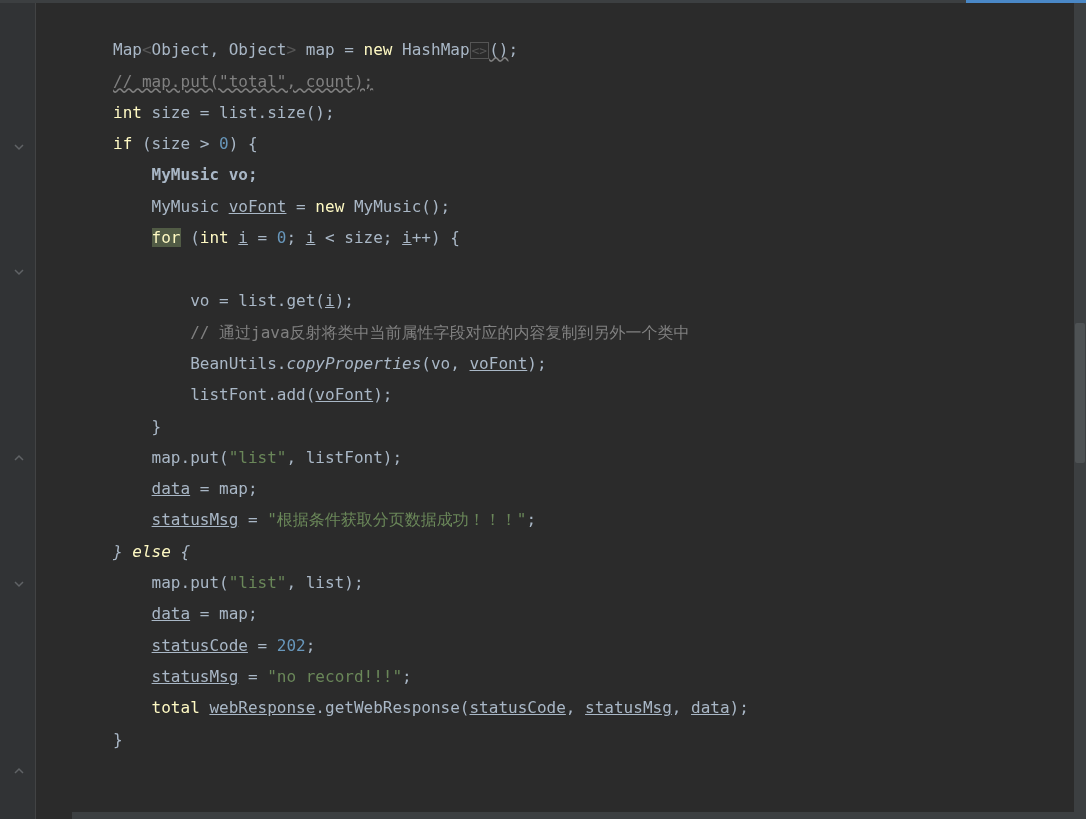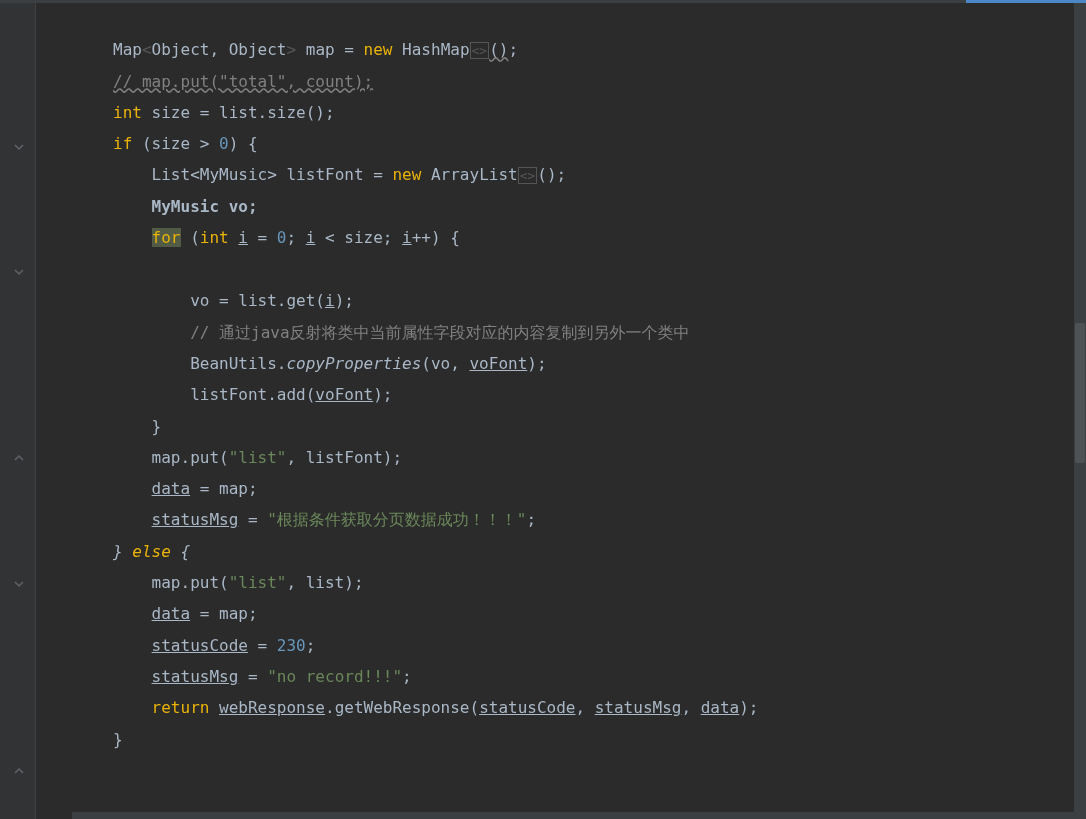--- a/index.html
+++ b/index.html
@@ -33,21 +33,21 @@
     padding-top: 0;
     position: relative;
   }
   .line {
     height: 31.3px;
     line-height: 31.3px;
     white-space: pre;
     color: #a9b7c6;
     padding-left: 40px;
   }
-  .kw   { color: #eab308; }
+  .kw   { color: #fef9c3; }
   .num  { color: #6897bb; }
   .str  { color: #6a8759; }
   .cm   { color: #808080; }
   .warn { text-decoration: underline wavy #808080; }
   .u    { text-decoration: underline; }
   .hl   { background: #515b45; }
   .italic { font-style: italic; }
   .dim  { color: #555555; border: 1px solid #555555; padding: 0 1px; font-size: 13px; }
   .dim2 { color: #555555; }
   .scrollbar-track {
@@ -123,37 +123,37 @@
         </svg>
       </div>
     </div>
 
   <div class="editor" id="editor">
     <div class="line" style="padding-left: 0px;"></div>
       <div class="line" style="padding-left: 0px;">        <span>Map</span><span class="dim2">&lt;</span><span>Object</span><span>,</span><span> Object</span><span class="dim2">&gt;</span><span> map = </span><span class="kw">new </span><span>HashMap</span><span class="dim">&lt;&gt;</span><span class="warn">()</span><span>;</span></div>
       <div class="line" style="padding-left: 0px;">        <span class="cm warn">// map.put("total", count);</span></div>
       <div class="line" style="padding-left: 0px;">        <span class="kw">int </span><span>size = list.size();</span></div>
       <div class="line" style="padding-left: 0px;">        <span class="kw">if </span><span>(size </span><span>&gt; </span><span class="num">0</span><span>) {</span></div>
-      <div class="line" style="padding-left: 0px;">            <span>List</span><span>&lt;</span><span>MyMusic</span><span>&gt;</span><span> listFont = </span><span class="kw">new </span><span>ArrayList</span><span class="dim">&lt;&gt;</span><span>();</span></div>
       <div class="line" style="padding-left: 0px; font-weight: bold;">            <span>MyMusic vo;</span></div>
+      <div class="line" style="padding-left: 0px;">            <span>MyMusic </span><span class="u">voFont</span><span> = </span><span class="kw">new </span><span>MyMusic();</span></div>
       <div class="line" style="padding-left: 0px;">            <span class="kw hl">for</span><span> (</span><span class="kw">int </span><span class="u">i</span><span> = </span><span class="num">0</span><span>; </span><span class="u">i</span><span> &lt; size; </span><span class="u">i</span><span>++) {</span></div>
       <div class="line" style="padding-left: 0px; margin-top: 32px;">                <span>vo = list.get(</span><span class="u">i</span><span>);</span></div>
       <div class="line" style="padding-left: 0px;">                <span class="cm">// 通过java反射将类中当前属性字段对应的内容复制到另外一个类中</span></div>
       <div class="line" style="padding-left: 0px;">                <span>BeanUtils.</span><span class="italic">copyProperties</span><span>(vo, </span><span class="u">voFont</span><span>);</span></div>
       <div class="line" style="padding-left: 0px;">                <span>listFont.add(</span><span class="u">voFont</span><span>);</span></div>
       <div class="line" style="padding-left: 0px;">            <span>}</span></div>
       <div class="line" style="padding-left: 0px;">            <span>map.put(</span><span class="str">"list"</span><span>, listFont);</span></div>
       <div class="line" style="padding-left: 0px;">            <span class="u">data</span><span> = map;</span></div>
       <div class="line" style="padding-left: 0px;">            <span class="u">statusMsg</span><span> = </span><span class="str">"根据条件获取分页数据成功！！！"</span><span>;</span></div>
       <div class="line" style="padding-left: 0px; font-style: italic;">        <span>} </span><span class="kw">else </span><span>{</span></div>
       <div class="line" style="padding-left: 0px;">            <span>map.put(</span><span class="str">"list"</span><span>, list);</span></div>
       <div class="line" style="padding-left: 0px;">            <span class="u">data</span><span> = map;</span></div>
-      <div class="line" style="padding-left: 0px;">            <span class="u">statusCode</span><span> = </span><span class="num">230</span><span>;</span></div>
+      <div class="line" style="padding-left: 0px;">            <span class="u">statusCode</span><span> = </span><span class="num">202</span><span>;</span></div>
       <div class="line" style="padding-left: 0px;">            <span class="u">statusMsg</span><span> = </span><span class="str">"no record!!!"</span><span>;</span></div>
-      <div class="line" style="padding-left: 0px;">            <span class="kw">return </span><span class="u">webResponse</span><span>.getWebResponse(</span><span class="u">statusCode</span><span>, </span><span class="u">statusMsg</span><span>, </span><span class="u">data</span><span>);</span></div>
+      <div class="line" style="padding-left: 0px;">            <span class="kw">total </span><span class="u">webResponse</span><span>.getWebResponse(</span><span class="u">statusCode</span><span>, </span><span class="u">statusMsg</span><span>, </span><span class="u">data</span><span>);</span></div>
       <div class="line" style="padding-left: 0px;">        <span>}</span></div>
 
     <div class="scrollbar-track">
       <div class="scroll-thumb" style="top:320px;height:140px"></div>
     </div>
     <div class="hscrollbar-track"></div>
   </div>
 
 </div>
 

